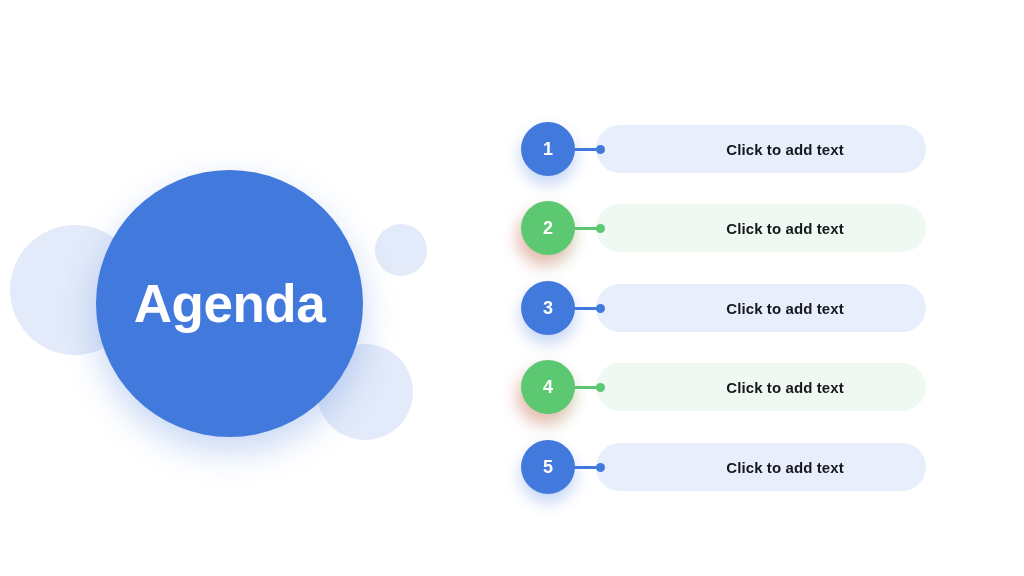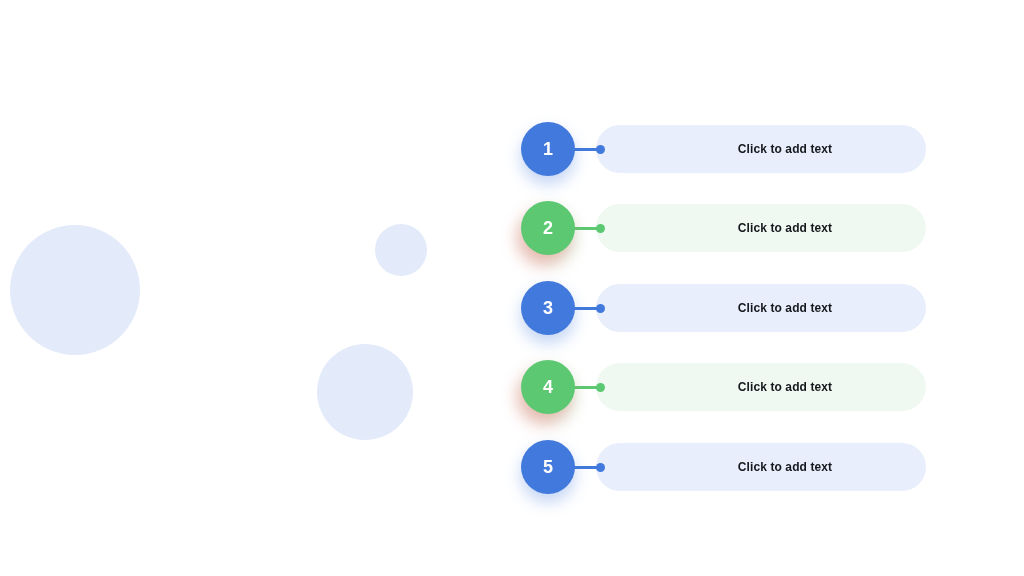--- a/index.html
+++ b/index.html
@@ -150,36 +150,39 @@
     margin-left: -9px;
     border-radius: 24px;
     display: flex;
     align-items: center;
     justify-content: center;
   }
   .pill.blue { background: #e8eefb; }
   .pill.green { background: #eff8f1; }
   .pill-text {
     color: #16181d;
-    font-size: 12px;
+    font-size: 15px;
     font-weight: bold;
     letter-spacing: 0.1px;
     user-select: none;
     margin-left: 48px;
   }
 </style>
 </head>
 <body>
 
 <div id="slide">
 
   <div class="hero">
     <div class="deco-circle deco-left"></div>
     <div class="deco-circle deco-topright"></div>
     <div class="deco-circle deco-bottomright"></div>
+    <div class="hero-main">
+      <span class="hero-title">Agenda</span>
+    </div>
   </div>
 
   <div class="list">
 
     <div class="row" style="top:0px;">
       <div class="badge blue">
         <span>1</span>
       </div>
       <div class="connector blue">
         <span class="line"></span>

